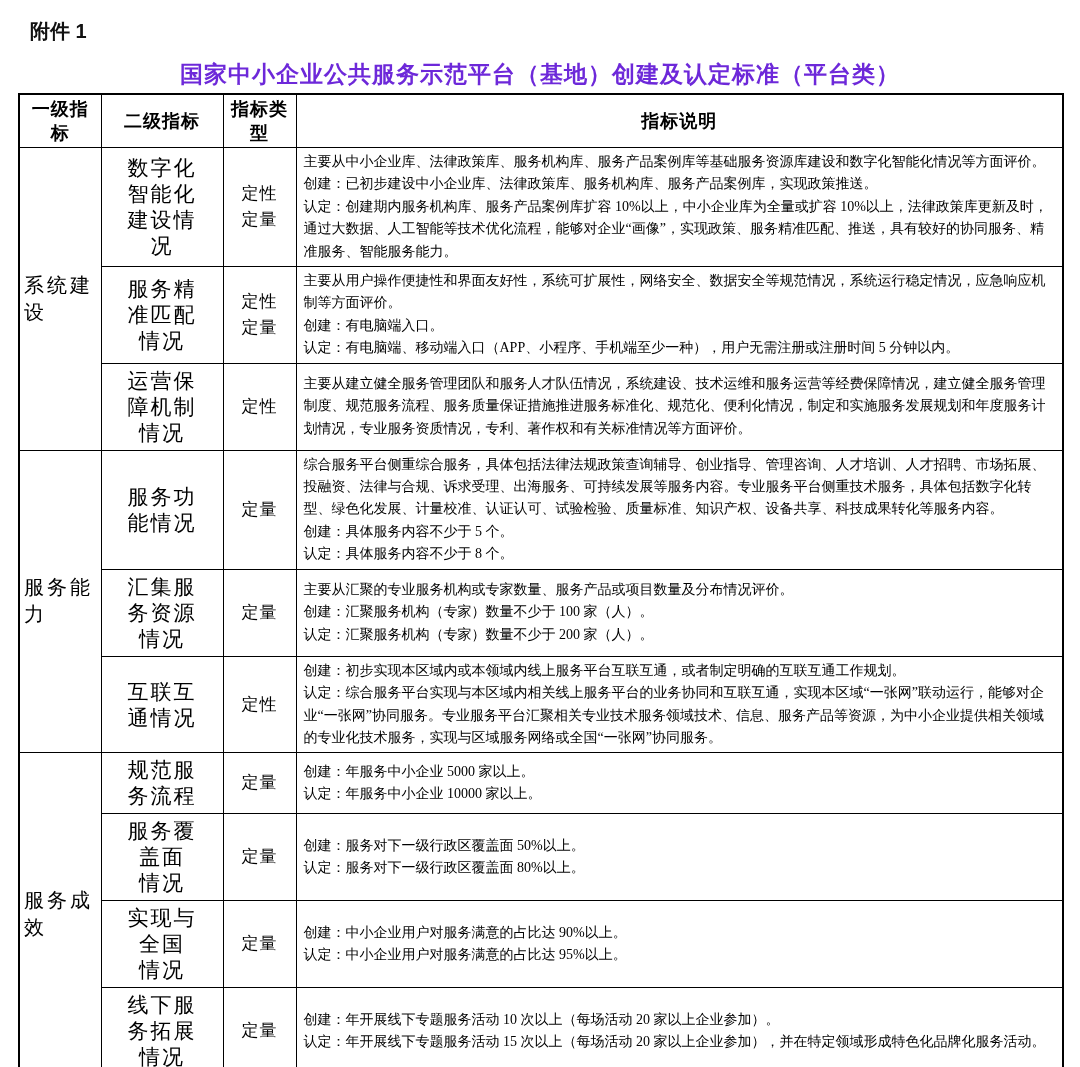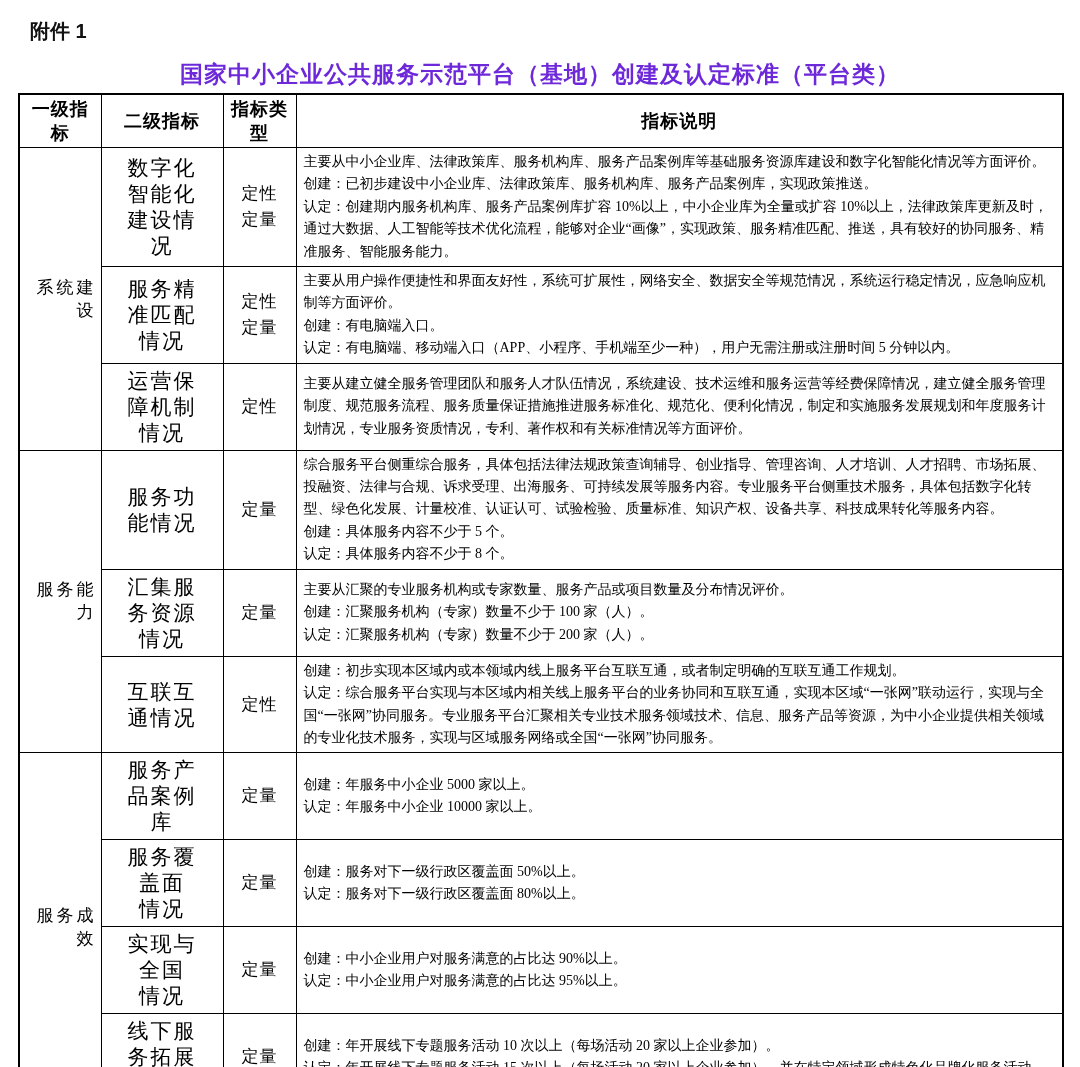--- a/index.html
+++ b/index.html
@@ -46,23 +46,23 @@
     font-family: "Liberation Sans", "DejaVu Sans", sans-serif;
     font-weight: bold;
     font-size: 18px;
     height: 34px;
     padding: 2px 4px;
     text-align: center;
     vertical-align: middle;
     letter-spacing: 1px;
   }
   td.l1 {
-    text-align: right;
+    text-align: left;
     vertical-align: middle;
-    font-size: 17px;
+    font-size: 20px;
     letter-spacing: 3px;
     white-space: pre-line;
     padding: 10px 4px;
   }
   td.l2 {
     text-align: center;
     vertical-align: middle;
     font-size: 21px;
     letter-spacing: 2px;
     line-height: 26px;
@@ -152,26 +152,26 @@
 情况</td>
         <td class="type">定量</td>
         <td class="desc">主要从汇聚的专业服务机构或专家数量、服务产品或项目数量及分布情况评价。
 创建：汇聚服务机构（专家）数量不少于 100 家（人）。
 认定：汇聚服务机构（专家）数量不少于 200 家（人）。</td>
       </tr>
       <tr>
         <td class="l2">互联互通情况</td>
         <td class="type">定性</td>
         <td class="desc">创建：初步实现本区域内或本领域内线上服务平台互联互通，或者制定明确的互联互通工作规划。
-认定：综合服务平台实现与本区域内相关线上服务平台的业务协同和互联互通，实现本区域“一张网”联动运行，实现与全国“一张网”协同服务。专业服务平台汇聚相关专业技术服务领域技术、信息、服务产品等资源，为中小企业提供相关领域的专业化技术服务，实现与区域服务网络或全国“一张网”协同服务。</td>
+认定：综合服务平台实现与本区域内相关线上服务平台的业务协同和互联互通，实现本区域“一张网”联动运行，能够对企业“一张网”协同服务。专业服务平台汇聚相关专业技术服务领域技术、信息、服务产品等资源，为中小企业提供相关领域的专业化技术服务，实现与区域服务网络或全国“一张网”协同服务。</td>
       </tr>
 
       <tr>
         <td class="l1" rowspan="4">服务成效</td>
-        <td class="l2">服务产品案例库</td>
+        <td class="l2">规范服务流程</td>
         <td class="type">定量</td>
         <td class="desc">创建：年服务中小企业 5000 家以上。
 认定：年服务中小企业 10000 家以上。</td>
       </tr>
       <tr>
         <td class="l2">服务覆盖面
 情况</td>
         <td class="type">定量</td>
         <td class="desc">创建：服务对下一级行政区覆盖面 50%以上。
 认定：服务对下一级行政区覆盖面 80%以上。</td>

